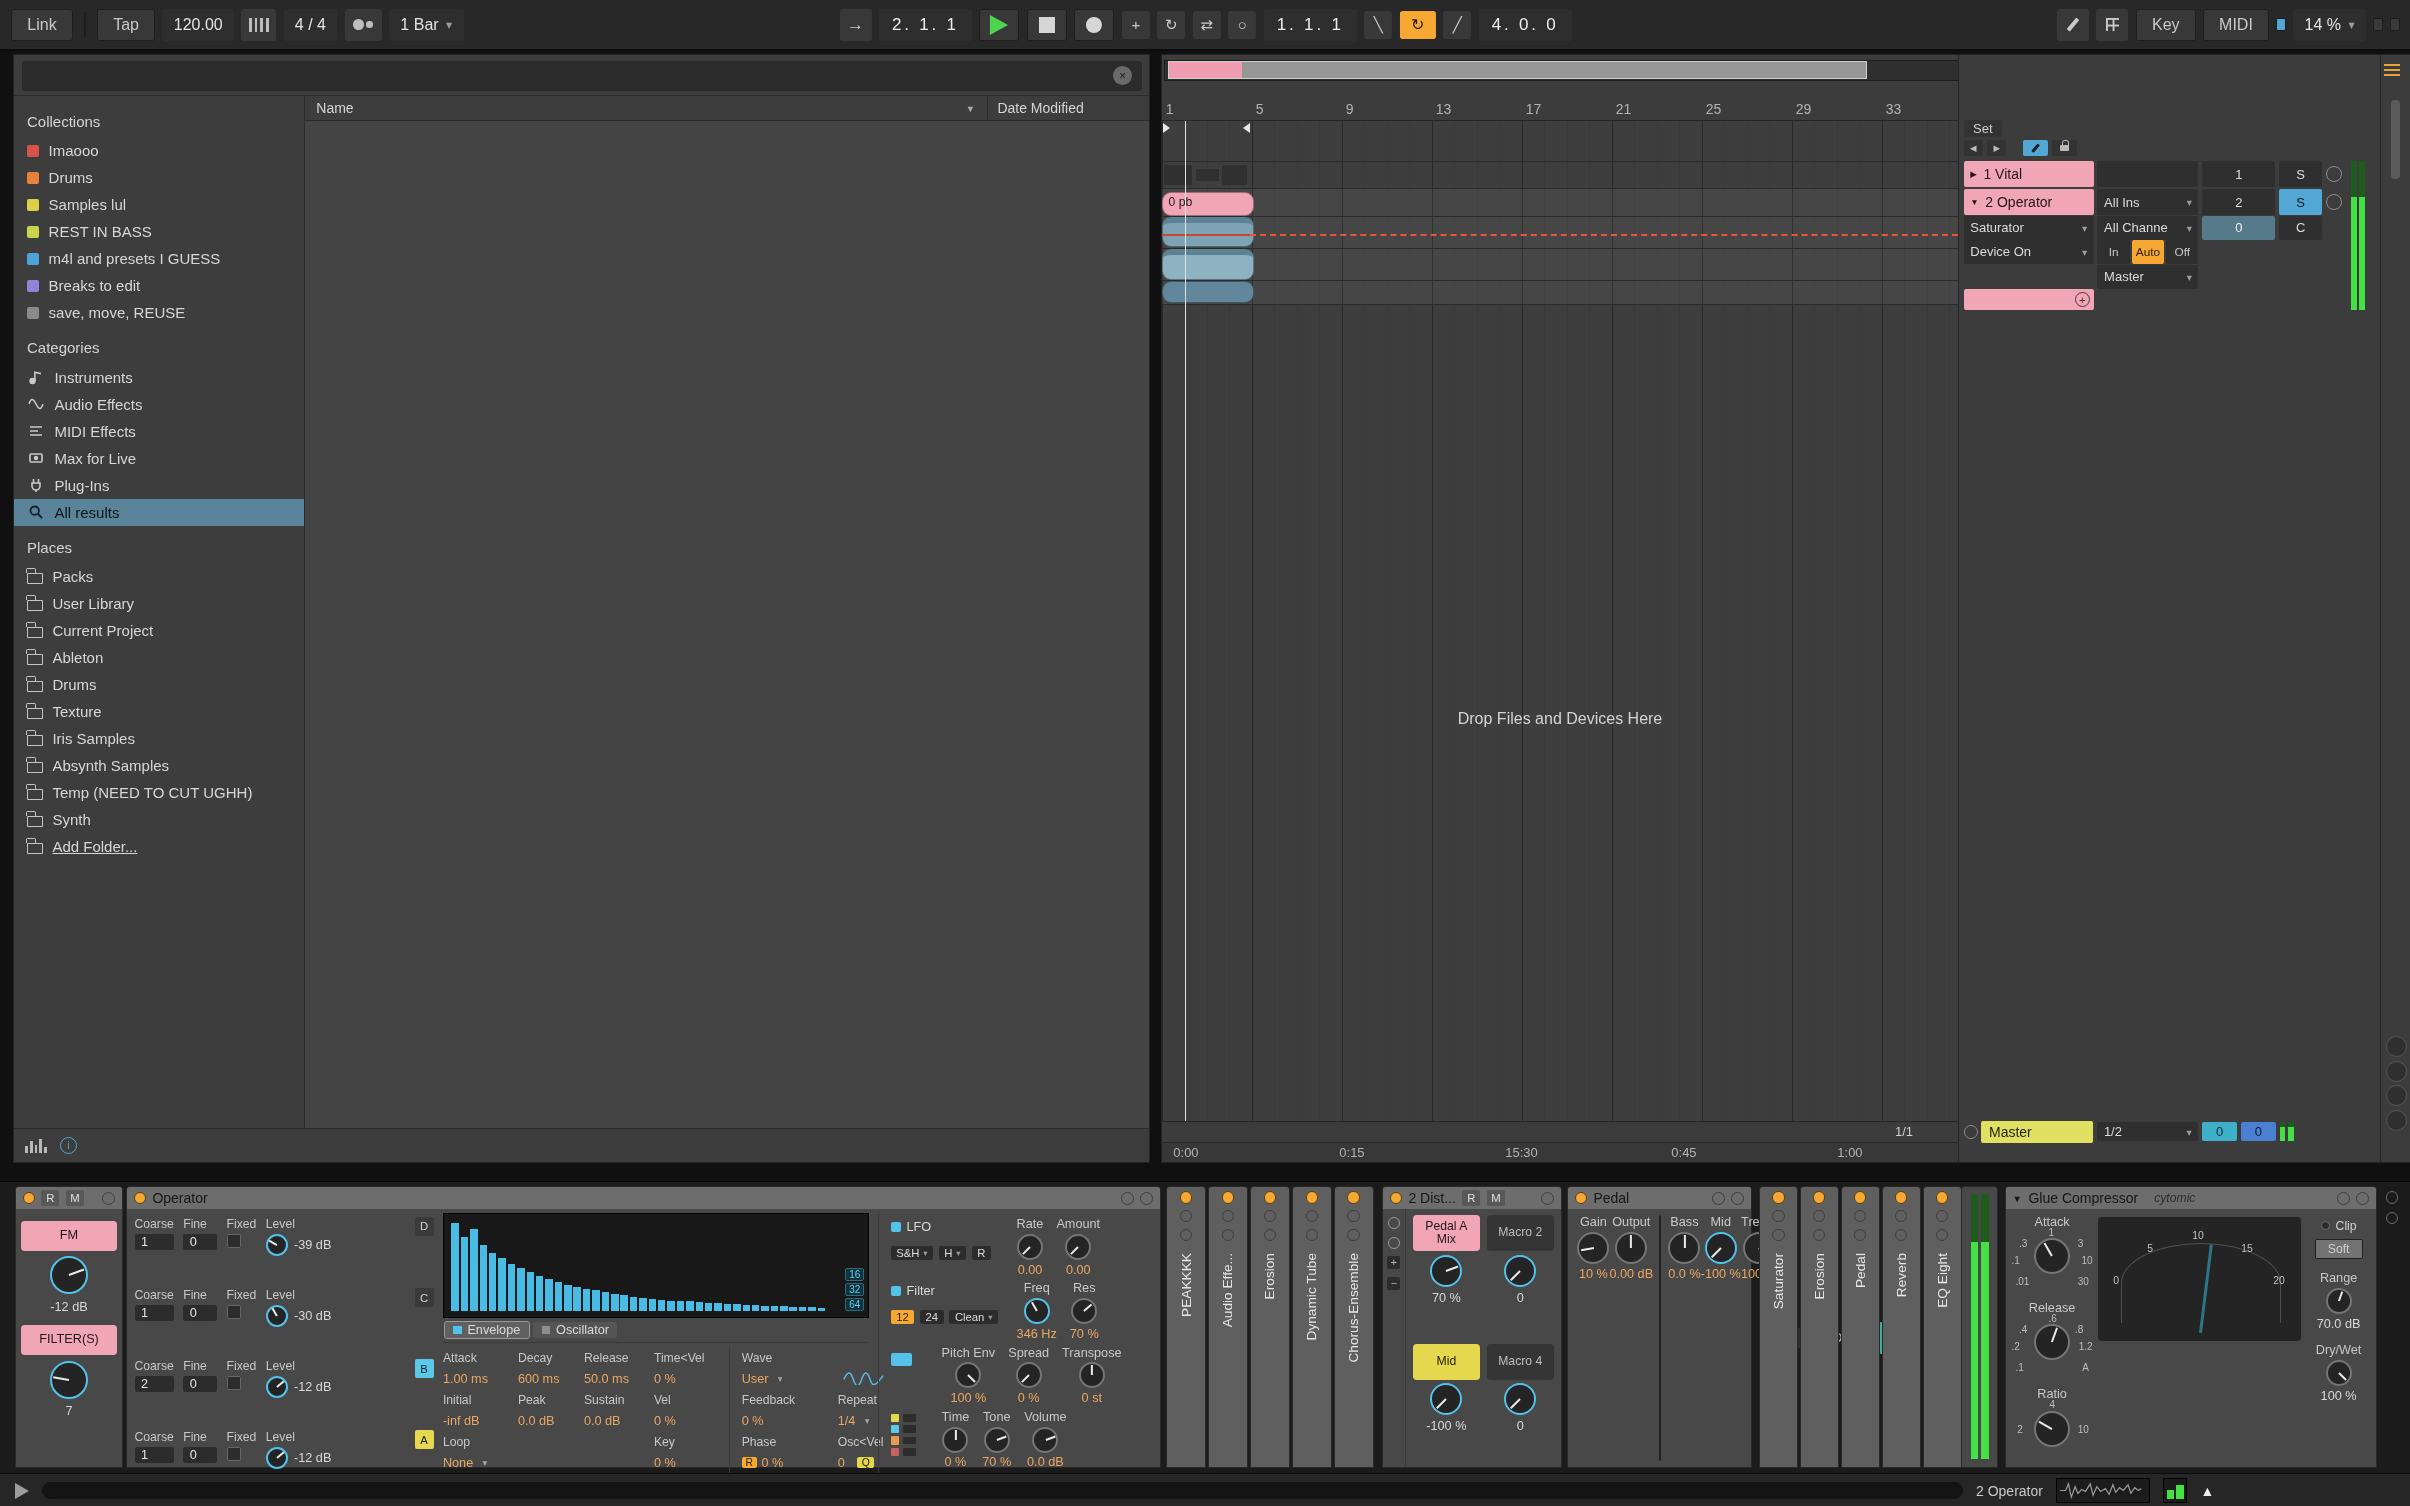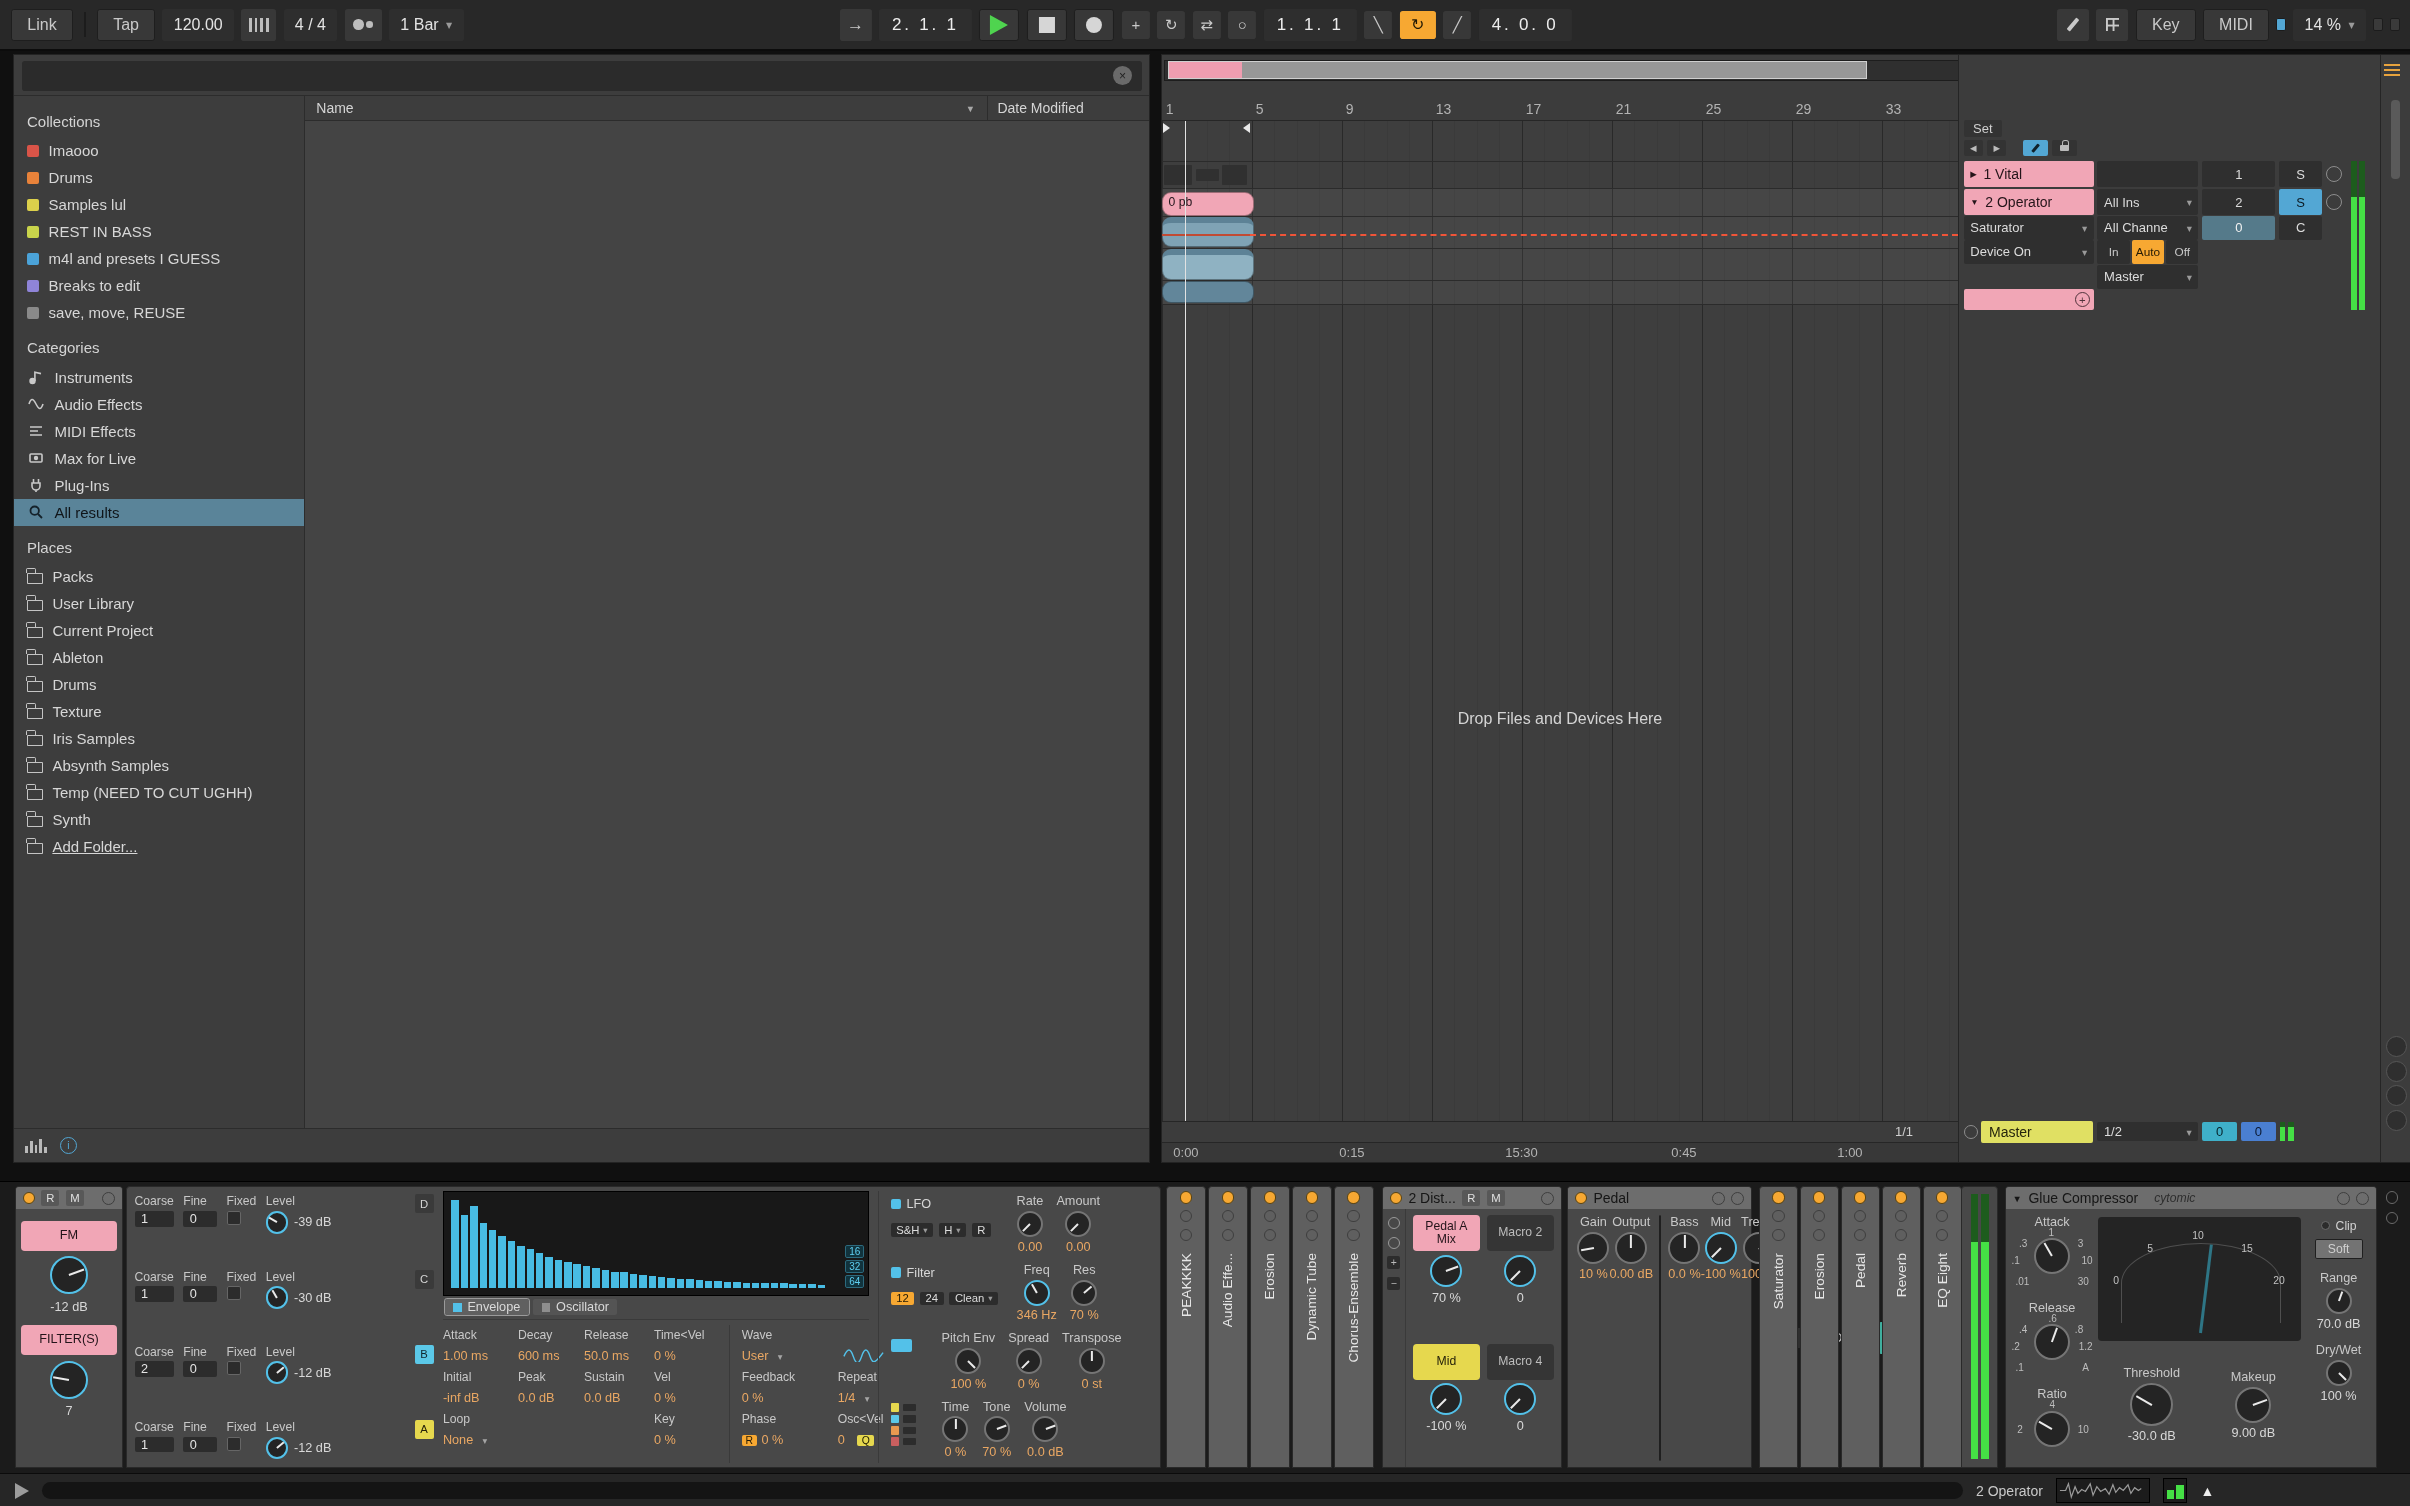--- a/index.html
+++ b/index.html
@@ -668,20 +668,27 @@
 
         <div class="macro">
           <div class="macbox" style="background: rgb(241, 166, 182); color: rgb(36, 20, 26);">FILTER(S)</div>
           <span class="k k40 kc" style="--rot: 100deg;"></span>
           <span class="kval gray">7</span>
         </div>
       </div>
   </div>
 
   <div class="dev" style="left:126px;width:1035px">
+    <div class="dhead">
+      <span class="donoff"></span>
+      <span class="dtitle">Operator</span>
+      <span class="spacer"></span>
+      <span class="hico"></span>
+      <span class="hico"></span>
+    </div>
     <div class="dbody oprow">
       <div class="opgrid">
 
           <div class="op-row">
             <div class="pcol">
               <span class="plab">Coarse</span>
               <span class="pbox">1</span>
             </div>
             <div class="pcol">
               <span class="plab">Fine</span>
@@ -1217,32 +1224,20 @@
       </div>
       <div class="gl-mid">
         <div class="vu">
           <span class="vus vus0">0</span>
           <span class="vus vus1">5</span>
           <span class="vus vus2">10</span>
           <span class="vus vus3">15</span>
           <span class="vus vus4">20</span>
           <span class="vuneedle"></span>
         </div>
-        <div class="gl-thresh">
-          <div class="kcell">
-              <span class="klab">Threshold</span>
-              <span class="k k46" style="--rot:120deg"></span>
-              <span class="kval gray">-30.0 dB</span>
-            </div>
-          <div class="kcell">
-              <span class="klab">Makeup</span>
-              <span class="k k38" style="--rot:250deg"></span>
-              <span class="kval gray">9.00 dB</span>
-            </div>
-        </div>
       </div>
       <div class="gl-right">
         <div class="cliprow">
             <span class="ledsm"></span>
             <span>Clip</span>
           </div>
         <span class="softbtn">Soft</span>
         <div class="kcell" style="margin-top:5.6px">
             <span class="klab">Range</span>
             <span class="k k28" style="--rot:200deg"></span>

